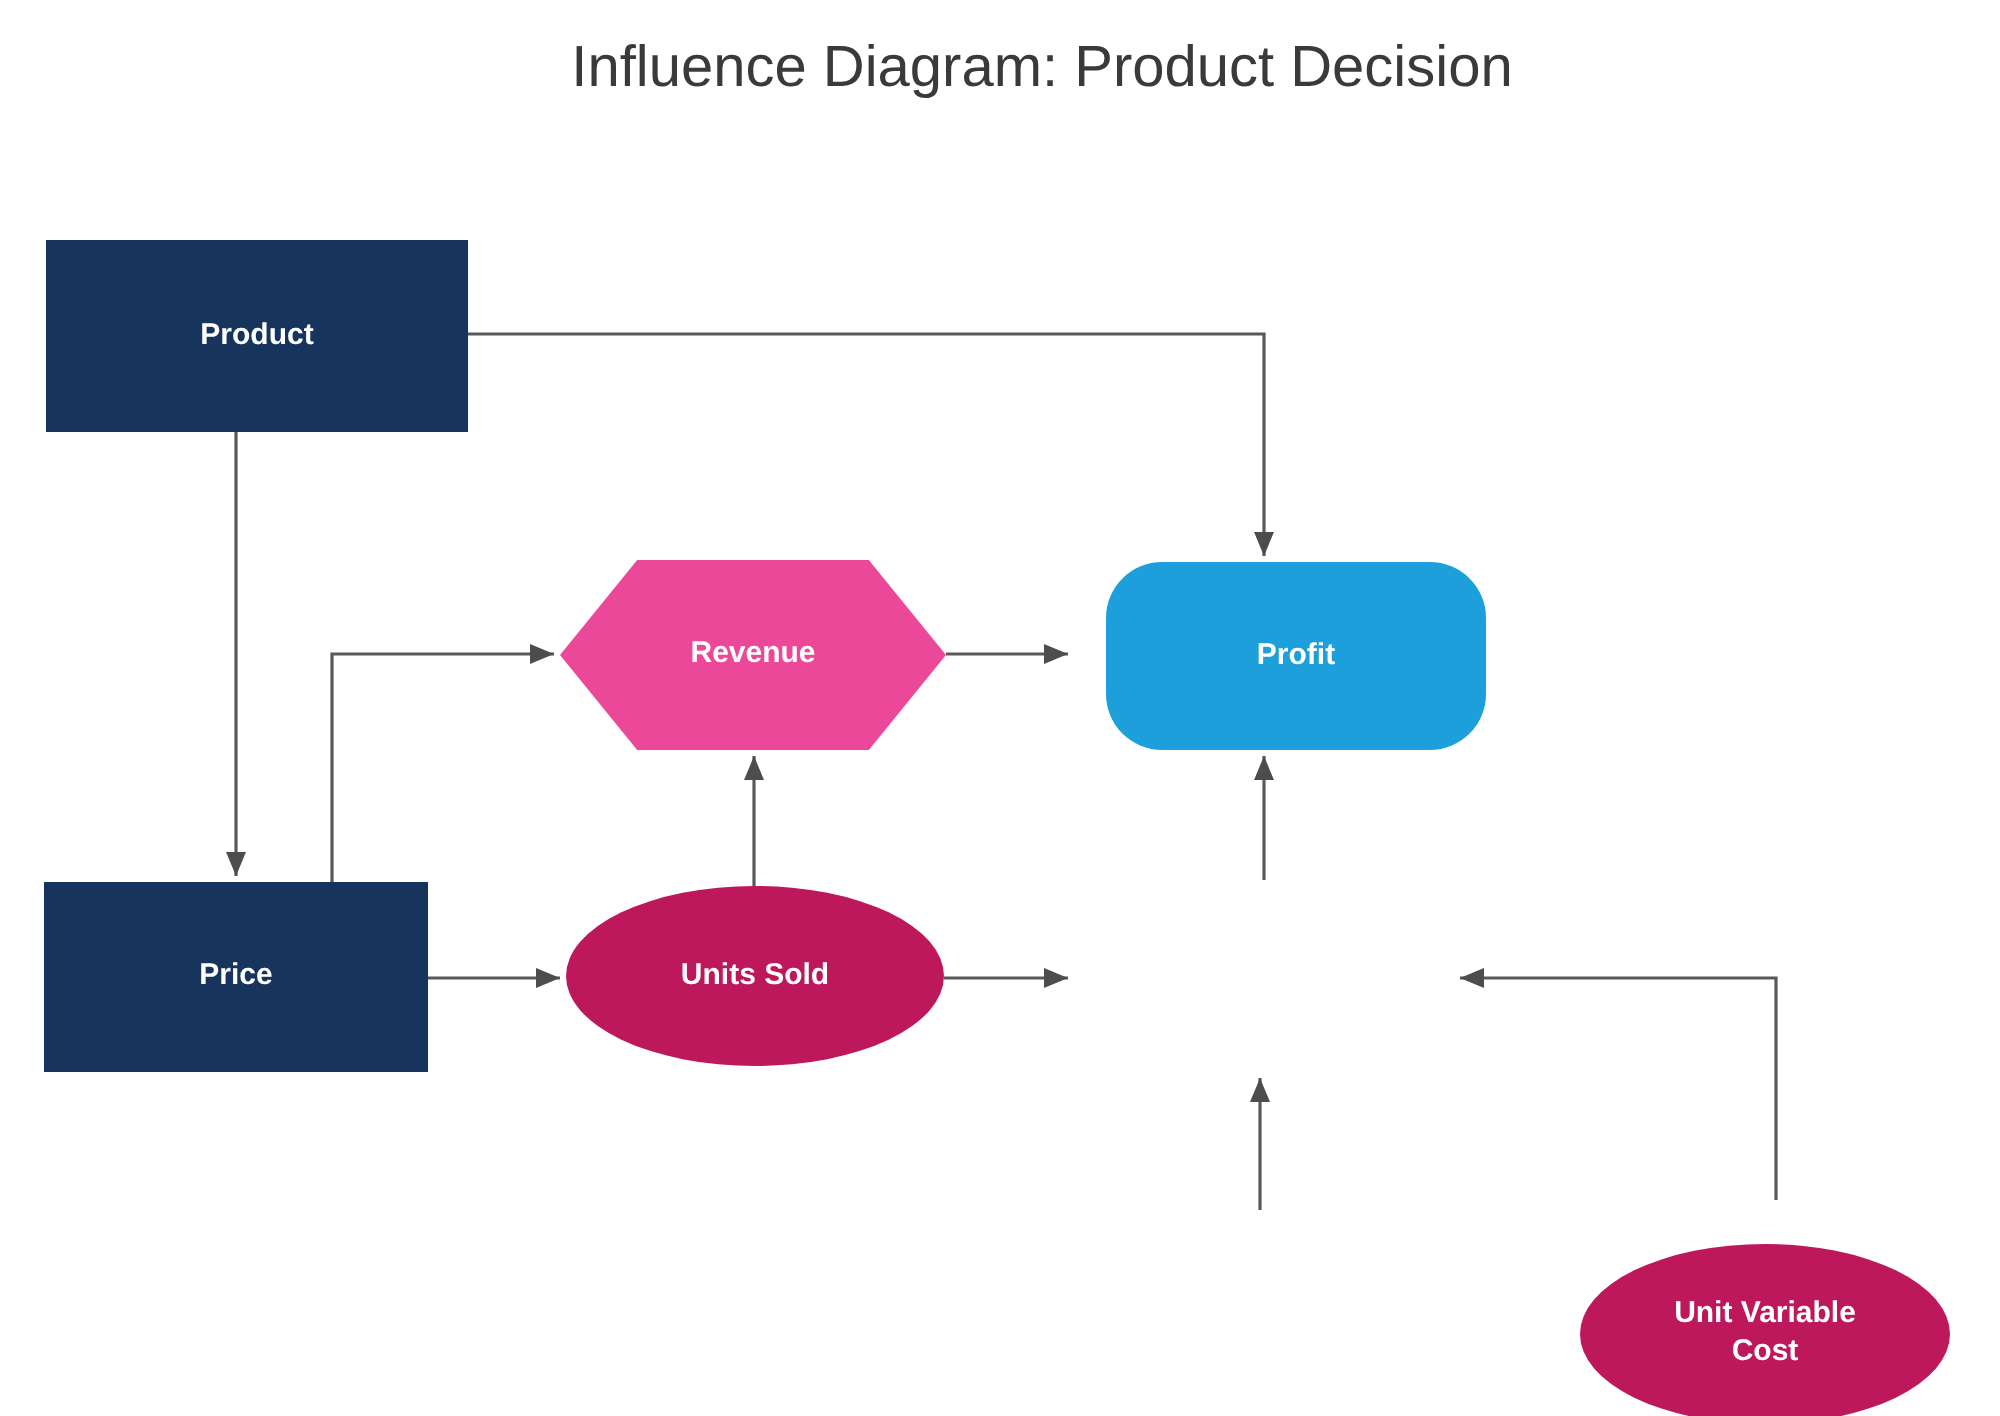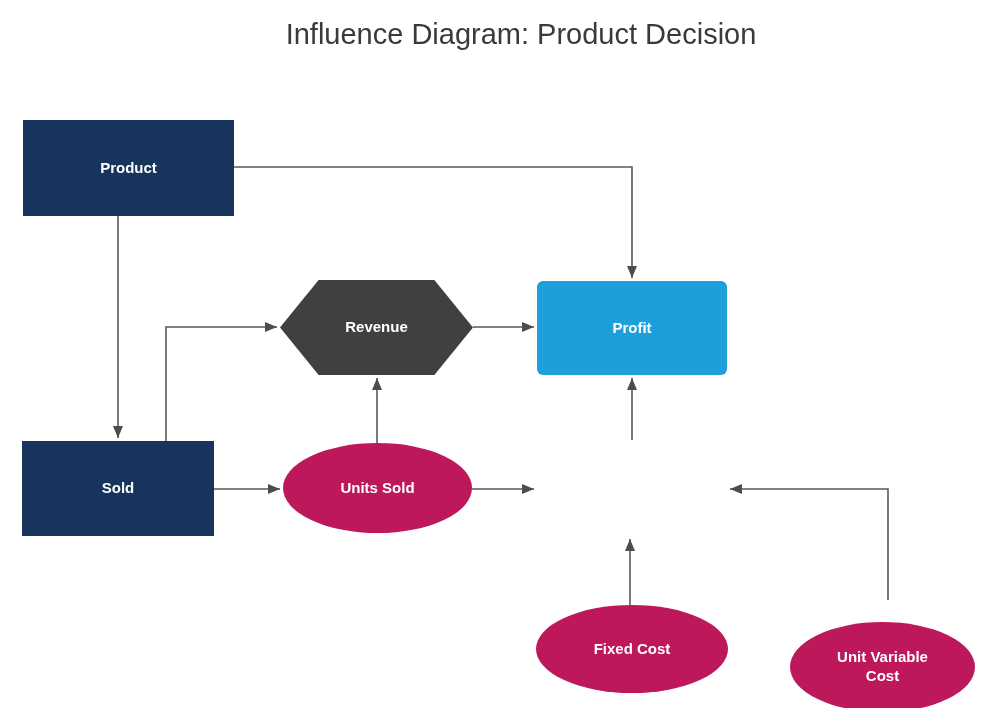--- a/index.html
+++ b/index.html
@@ -39,24 +39,24 @@
     align-items: center;
     justify-content: center;
     color: #ffffff;
     font-size: 15px;
     font-weight: 700;
     text-align: center;
     line-height: 1.25;
   }
   .rect    { background: #17355c; }
   .hexagon {
-    background: #404040;
+    background: #ec4899;
     clip-path: polygon(0% 50%, 20% 0%, 80% 0%, 100% 50%, 80% 100%, 20% 100%);
   }
-  .rounded { background: #1c9fda; border-radius: 6px; }
+  .rounded { background: #1c9fda; border-radius: 28px; margin-left: 16px; }
   .ellipse { background: #be185d; border-radius: 50%; justify-content: center; }
 
   .node-product   { left: 23px;  top: 120px; width: 211px; height: 96px; }
   .node-price     { left: 22px;  top: 441px; width: 192px; height: 95px; }
   .node-revenue   { left: 280px; top: 280px; width: 193px; height: 95px; }
   .node-profit    { left: 537px; top: 281px; width: 190px; height: 94px; }
   .node-units-sold{ left: 283px; top: 443px; width: 189px; height: 90px; }
   .node-cost      { left: 537px; top: 440px; width: 190px; height: 96px; }
   .node-fixed-cost{ left: 536px; top: 605px; width: 192px; height: 88px; }
   .node-uvc       { left: 790px; top: 622px; width: 185px; height: 90px; }
@@ -85,37 +85,34 @@
     <path class="edge" d="M632,440 L632,378" marker-end="url(#arrow)"></path>
     <path class="edge" d="M630,605 L630,539" marker-end="url(#arrow)"></path>
     <path class="edge" d="M888,600 L888,489 L730,489" marker-end="url(#arrow)"></path>
   </svg>
 
   <div class="node rect node-product">
     <span class="node-label">Product</span>
   </div>
 
   <div class="node rect node-price">
-    <span class="node-label">Sold</span>
+    <span class="node-label">Price</span>
   </div>
 
   <div class="node hexagon node-revenue">
     <span class="node-label">Revenue</span>
   </div>
 
   <div class="node rounded node-profit">
     <span class="node-label">Profit</span>
   </div>
 
   <div class="node ellipse node-units-sold">
     <span class="node-label">Units Sold</span>
   </div>
 
 
-  <div class="node ellipse node-fixed-cost">
-    <span class="node-label">Fixed Cost</span>
-  </div>
 
   <div class="node ellipse node-uvc">
     <span class="node-label">Unit Variable Cost</span>
   </div>
 
 </div>
 
 </body></html>

